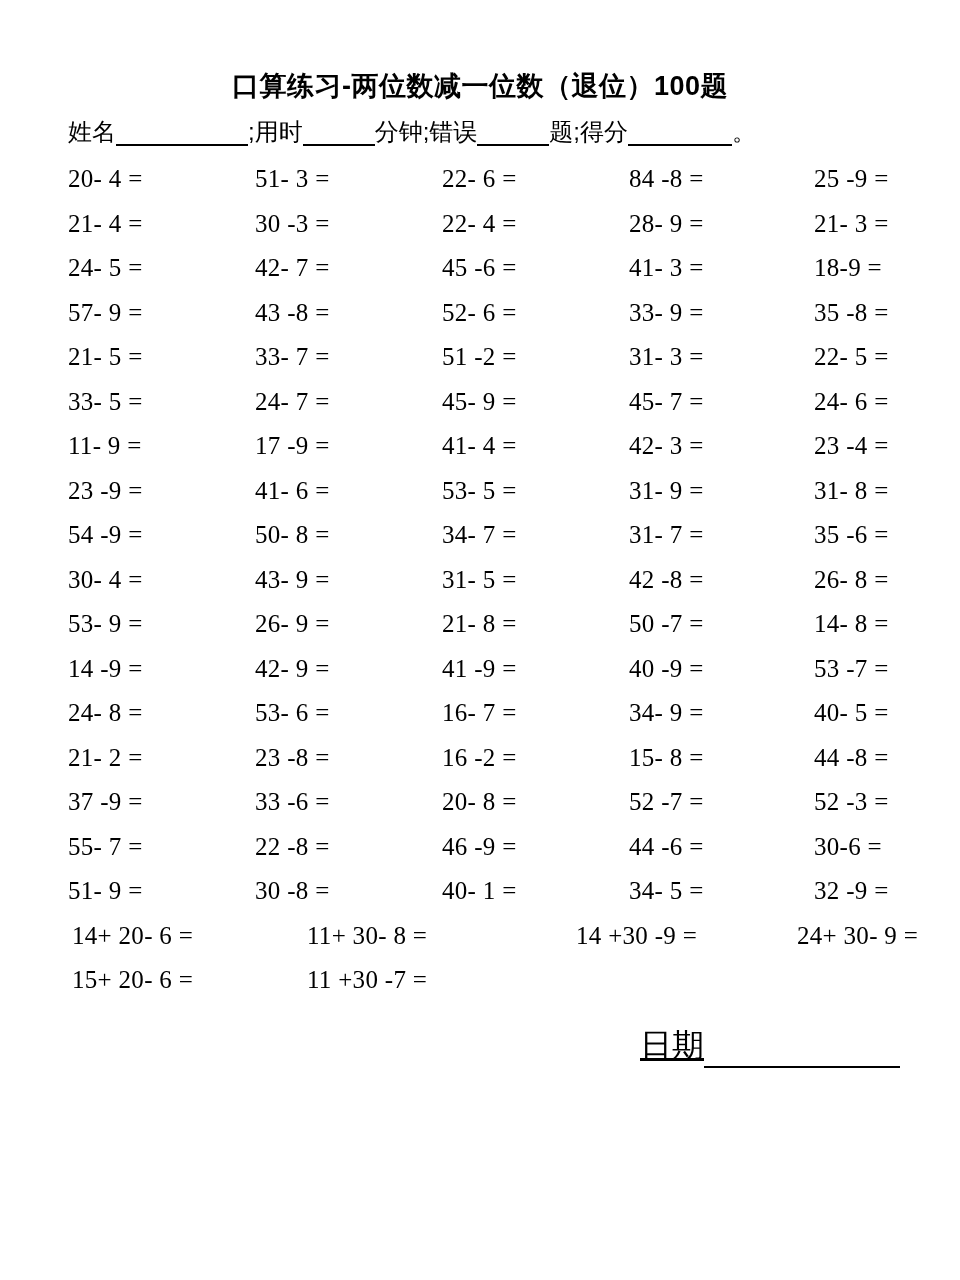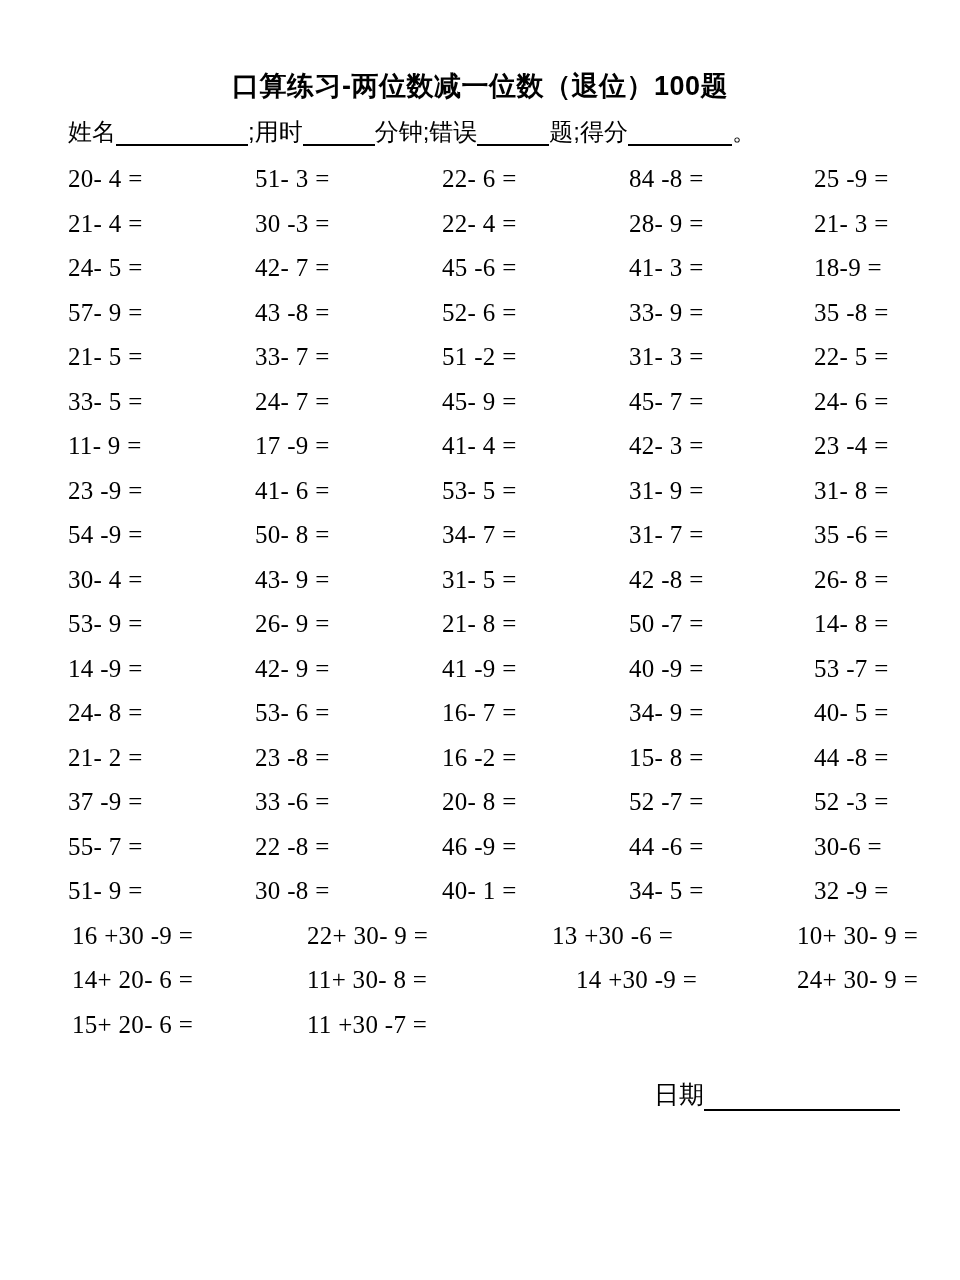--- a/index.html
+++ b/index.html
@@ -93,27 +93,28 @@
     line-height: 1;
     white-space: pre;
     letter-spacing: 0.3px;
   }
   .cell-indent {
     padding-left: 24px;
   }
 
   
   .footer {
-    margin-top: 32px;
+    margin-top: 22px;
     padding-right: 60px;
     display: flex;
     justify-content: flex-end;
     align-items: flex-end;
     font-family: "Liberation Sans", "DejaVu Sans", sans-serif;
-    font-size: 25px;
+    font-size: 32px;
+    text-decoration: underline;
   }
   .blank-date {
     width: 196px;
     display: inline-block;
     border-bottom: 2px solid #000;
     height: 20px;
   }
 </style>
 </head>
 <body>
@@ -266,26 +267,20 @@
     </div>
 
     <div class="prow">
       <span class="cell">51- 9 =</span>
       <span class="cell">30 -8 =</span>
       <span class="cell">40- 1 =</span>
       <span class="cell">34- 5 =</span>
       <span class="cell">32 -9 =</span>
     </div>
 
-    <div class="prow-triple">
-      <span class="cell-triple">16 +30 -9 =</span>
-      <span class="cell-triple">22+ 30- 9 =</span>
-      <span class="cell-triple">13 +30 -6 =</span>
-      <span class="cell-triple">10+ 30- 9 =</span>
-    </div>
 
     <div class="prow-triple">
       <span class="cell-triple">14+ 20- 6 =</span>
       <span class="cell-triple">11+ 30- 8 =</span>
       <span class="cell-triple cell-indent">14 +30 -9 =</span>
       <span class="cell-triple">24+ 30- 9 =</span>
     </div>
 
     <div class="prow-triple">
       <span class="cell-triple">15+ 20- 6 =</span>

